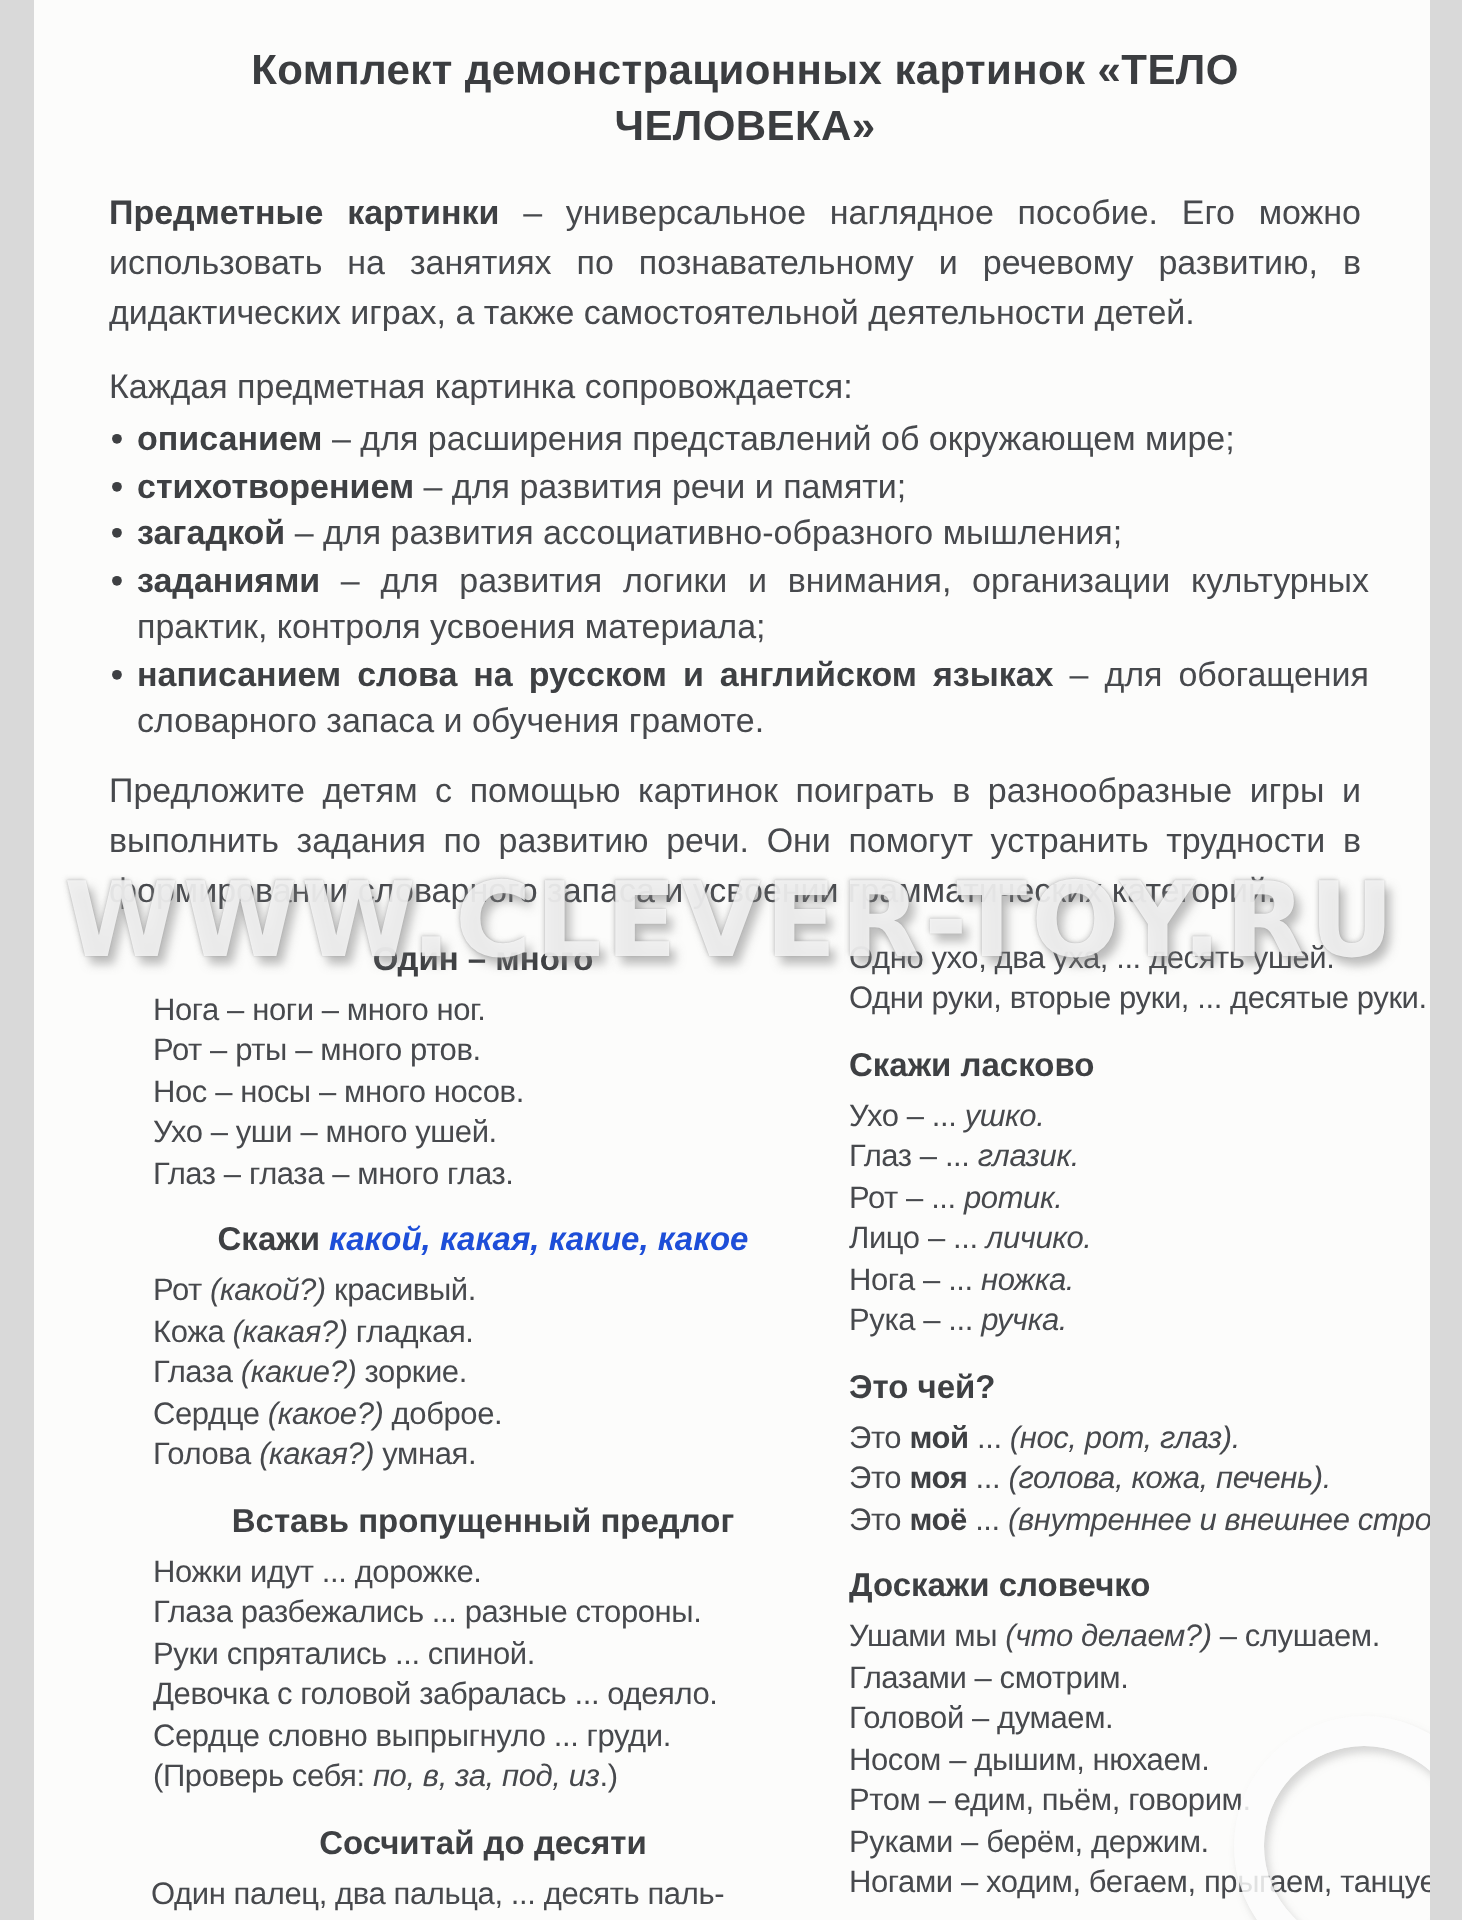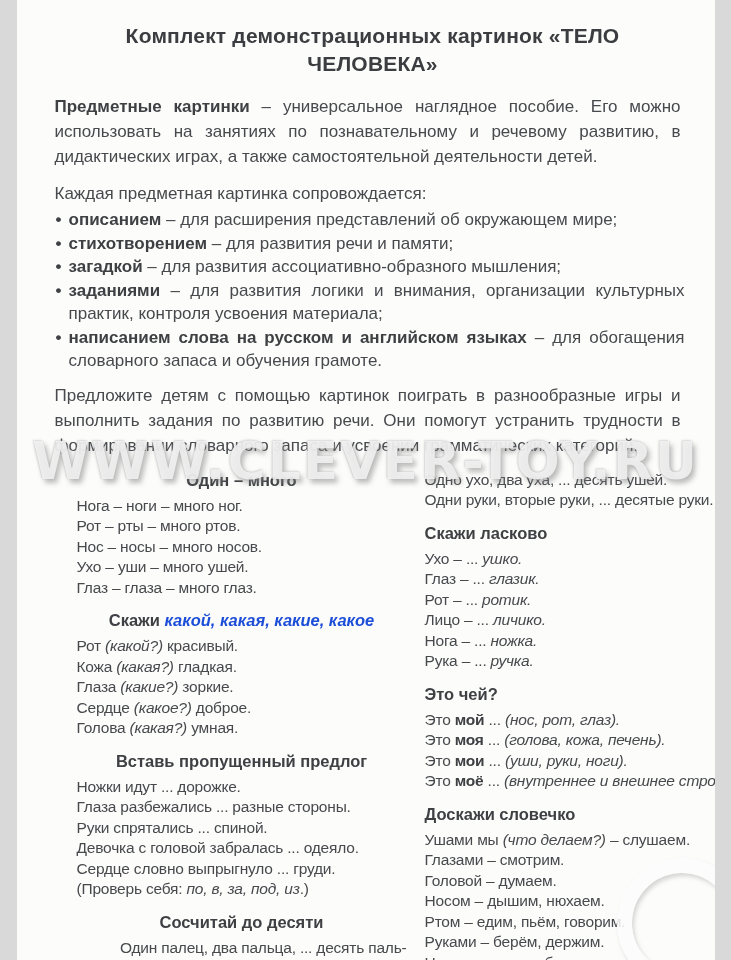--- a/index.html
+++ b/index.html
@@ -33,21 +33,21 @@
   .col h2{
     font-size:16.5px;line-height:20px;font-weight:700;color:#3b3d40;
     margin:12px 0 6px 0;white-space:nowrap;
   }
   .col-left h2{margin-left:22px;text-align:center;}
   .col section:first-of-type h2{margin-top:12px;}
   .col-left section:first-of-type h2{margin-top:0;}
   .line{font-size:15.5px;line-height:20.5px;letter-spacing:-0.2px;white-space:nowrap;}
   .col-left .line{margin-left:22px;}
   .col-left section.flush .line{margin-left:0;}
-  .line.indent{text-indent:21px;text-align:right;}
+  .line.indent{text-indent:21px;}
   .watermark{
     position:absolute;top:431px;left:0;width:100%;z-index:2;
     text-align:center;white-space:nowrap;pointer-events:none;
     font-family:"DejaVu Sans",sans-serif;font-weight:800;
     font-size:52px;letter-spacing:2px;
     color:rgba(253,253,253,0.80);
     text-shadow:0 0 1px rgba(150,150,150,0.55),
                 3px 4px 5px rgba(125,125,125,0.50),
                 -1px -1px 2px rgba(165,165,165,0.30);
   }
@@ -137,21 +137,20 @@
               <div class="line"><span>Лицо – ... </span><span class="st-i">личико.</span></div>
               <div class="line"><span>Нога – ... </span><span class="st-i">ножка.</span></div>
               <div class="line"><span>Рука – ... </span><span class="st-i">ручка.</span></div>
             </div>
         </section>
         <section>
           <h2><span class="st-b">Это чей?</span></h2>
           <div class="lines">
               <div class="line"><span>Это </span><span class="st-b">мой</span><span> ... </span><span class="st-i">(нос, рот, глаз).</span></div>
               <div class="line"><span>Это </span><span class="st-b">моя</span><span> ... </span><span class="st-i">(голова, кожа, печень).</span></div>
-              <div class="line"><span>Это </span><span class="st-b">мои</span><span> ... </span><span class="st-i">(уши, руки, ноги).</span></div>
               <div class="line"><span>Это </span><span class="st-b">моё</span><span> ... </span><span class="st-i">(внутреннее и внешнее строение).</span></div>
             </div>
         </section>
         <section>
           <h2><span class="st-b">Доскажи словечко</span></h2>
           <div class="lines">
               <div class="line"><span>Ушами мы </span><span class="st-i">(что делаем?)</span><span> – слушаем.</span></div>
               <div class="line"><span>Глазами – смотрим.</span></div>
               <div class="line"><span>Головой – думаем.</span></div>
               <div class="line"><span>Носом – дышим, нюхаем.</span></div>

